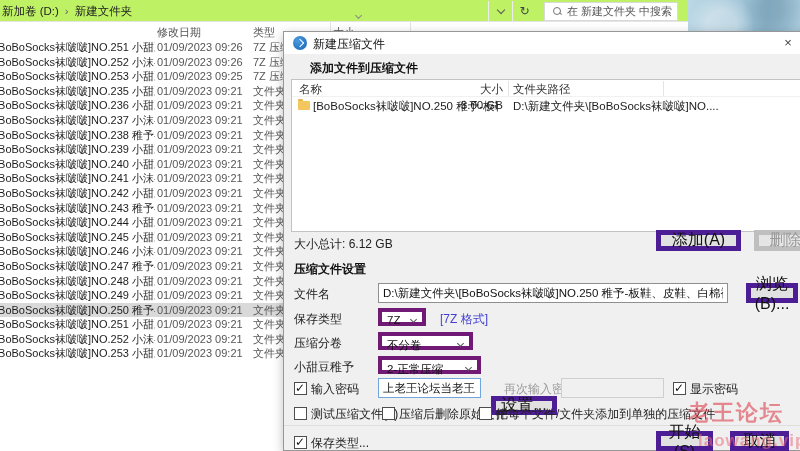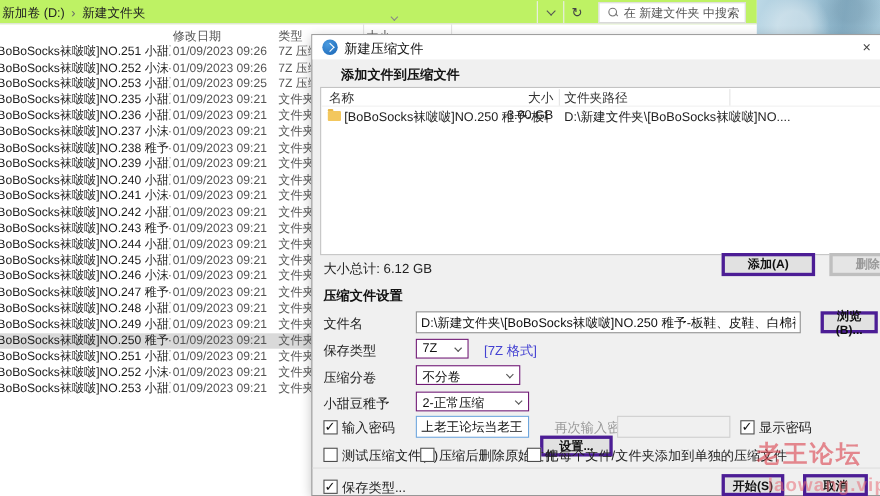--- a/index.html
+++ b/index.html
@@ -59,30 +59,30 @@
   .dlh-size { position:absolute; left:140px; top:2px; width:71px; text-align:right; }
   .dlh-path { position:absolute; left:221px; top:2px; }
   .dlh-div { position:absolute; top:1px; width:1px; height:15px; background:#e4e4e4; }
   .dl-row { position:absolute; left:0; top:18px; width:100%; height:16px; font-size:11.5px; color:#222; white-space:nowrap; }
   .dlr-name { position:absolute; left:21px; top:1px; width:185px; overflow:hidden; }
   .dlr-size { position:absolute; left:140px; top:1px; width:71px; text-align:right; }
   .dlr-path { position:absolute; left:221px; top:1px; width:320px; overflow:hidden; }
   .folder-ic { position:absolute; left:6px; top:3px; width:12px; height:9px; background:#f3c75d; border-radius:1px; }
   .folder-ic::before { content:""; position:absolute; left:0; top:-2px; width:5px; height:2px; background:#e8b84a; border-radius:1px 1px 0 0; }
 
-  .btn { position:absolute; background:#e1e1e1; border:3px solid #4c1d95; font-size:11px; color:#111;
-    display:flex; align-items:center; justify-content:center; font-family:inherit;font-weight:bold; }
+  .btn { position:absolute; background:#e1e1e1; border:5px solid #4c1d95; font-size:16px; color:#111;
+    display:flex; align-items:center; justify-content:center; font-family:inherit; }
   .btn.disabled { color:#9a9a9a; border-color:#bfbfbf; background:#e5e5e5; }
 
   .input { position:absolute; background:#fff; border:1px solid #8f8f8f; font-size:11.5px; color:#111;
     padding:0 4px; font-family:inherit; }
   .input.pw { border:1px solid #6ea6dd; }
   .input.disabled { background:#f0f0f0; border-color:#cfcfcf; }
 
-  .select { position:absolute; background:#fff; border:1px solid #701a75; font-size:11.5px; color:#111;padding-left:20px; }
+  .select { position:absolute; background:#fff; border:4px solid #701a75; font-size:11.5px; color:#111;padding-left:20px; }
   .select .sel-text { position:absolute; left:5px; top:2px; white-space:nowrap; }
   .sel-chev { position:absolute; right:6px; top:5px; width:5px; height:5px; border-right:1.3px solid #555; border-bottom:1.3px solid #555; transform:rotate(45deg); }
 
   .cb { position:absolute; width:13px; height:13px; background:#fff; border:1px solid #4d4d4d; }
   .cb.checked::after { content:"✓"; position:absolute; left:0px; top:-2px; font-size:12px; color:#111; font-weight:bold; }
   .cblbl { position:absolute; font-size:12px; color:#222; white-space:nowrap; }
   .cblbl.gray { color:#9a9a9a; }
 
   .format-link { position:absolute; font-size:12px; color:#4341d2; }
   .bottom-sep { position:absolute; left:0; top:393px; width:100%; height:1px; background:#dedede; }

